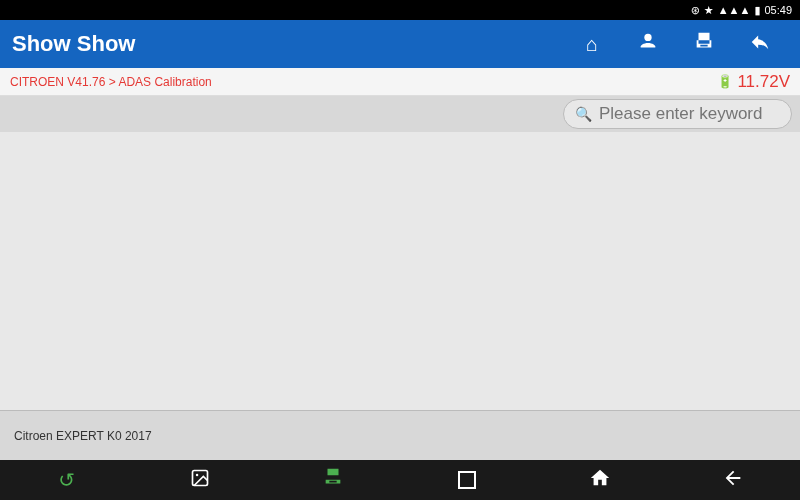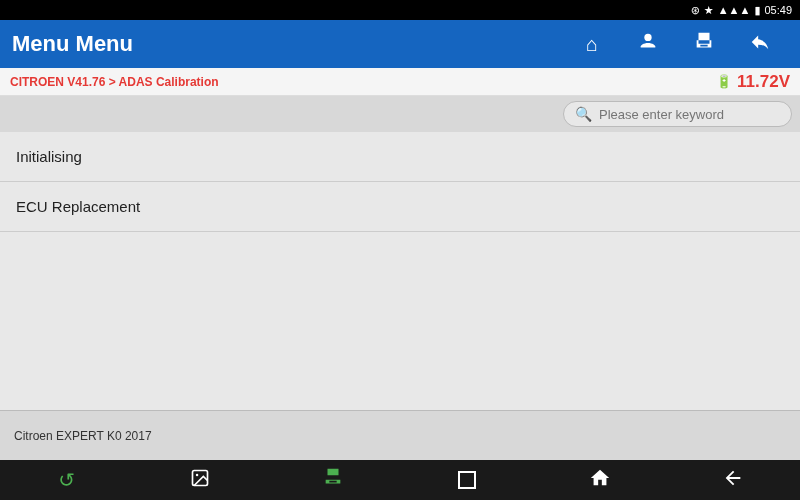--- a/index.html
+++ b/index.html
@@ -59,21 +59,20 @@
     
     .breadcrumb-bar {
       width: 800px;
       height: 28px;
       background: #f5f5f5;
       display: flex;
       align-items: center;
       padding: 0 10px;
       justify-content: space-between;
       border-bottom: 1px solid #ddd;
-      font-weight: bold;
     }
     .breadcrumb-text {
       font-size: 12px;
       color: #E53935;
     }
     .voltage-badge {
       display: flex;
       align-items: center;
       gap: 4px;
       color: #E53935;
@@ -96,21 +95,21 @@
       background: #e8e8e8;
       border-radius: 16px;
       padding: 4px 12px;
       gap: 6px;
       border: 1px solid #bbb;
     }
     .search-input {
       border: none;
       background: transparent;
       outline: none;
-      font-size: 13px;
+      font-size: 17px;
       color: #404040;
       width: 180px;
     }
 
     
     .menu-list {
       width: 800px;
       background: #f0f0f0;
     }
     .menu-item {
@@ -193,21 +192,21 @@
     <div class="status-bar-icons">
       <span>⊛</span>
       <span>★</span>
       <span>▲▲▲</span>
       <span>▮</span>
       <span>05:49</span>
     </div>
   </div>
 
   <div class="header">
-    <span class="header-title">Menu Menu</span>
+    <span class="header-title">Show Show</span>
     <div class="header-actions">
       <div class="header-btn">
         <span>⌂</span>
       </div>
       <div class="header-btn">
         <span style="font-size:16px;">
           <svg width="22" height="22" viewBox="0 0 24 24" fill="white">
               <circle cx="12" cy="7" r="4"></circle>
               <path d="M12 13c-5 0-8 2.5-8 4v1h16v-1c0-1.5-3-4-8-4z"></path>
             </svg>
@@ -238,28 +237,20 @@
     </div>
   </div>
 
   <div class="search-bar">
     <div class="search-input-wrapper">
       <span style="color:#888; font-size:14px;">🔍</span>
       <input class="search-input" type="text" placeholder="Please enter keyword" style="">
     </div>
   </div>
 
-  <div class="menu-list">
-    <div class="menu-item">
-      <span>Initialising</span>
-    </div>
-    <div class="menu-item">
-      <span>ECU Replacement</span>
-    </div>
-  </div>
 
   <div class="content-area" style="height: 195px;"></div>
 
   <div class="footer-info">
     <span>Citroen EXPERT K0 2017</span>
   </div>
 
   <div class="nav-bar">
     <div class="nav-btn">
       <span style="font-size:20px; color:#4CAF50;">↺</span>

